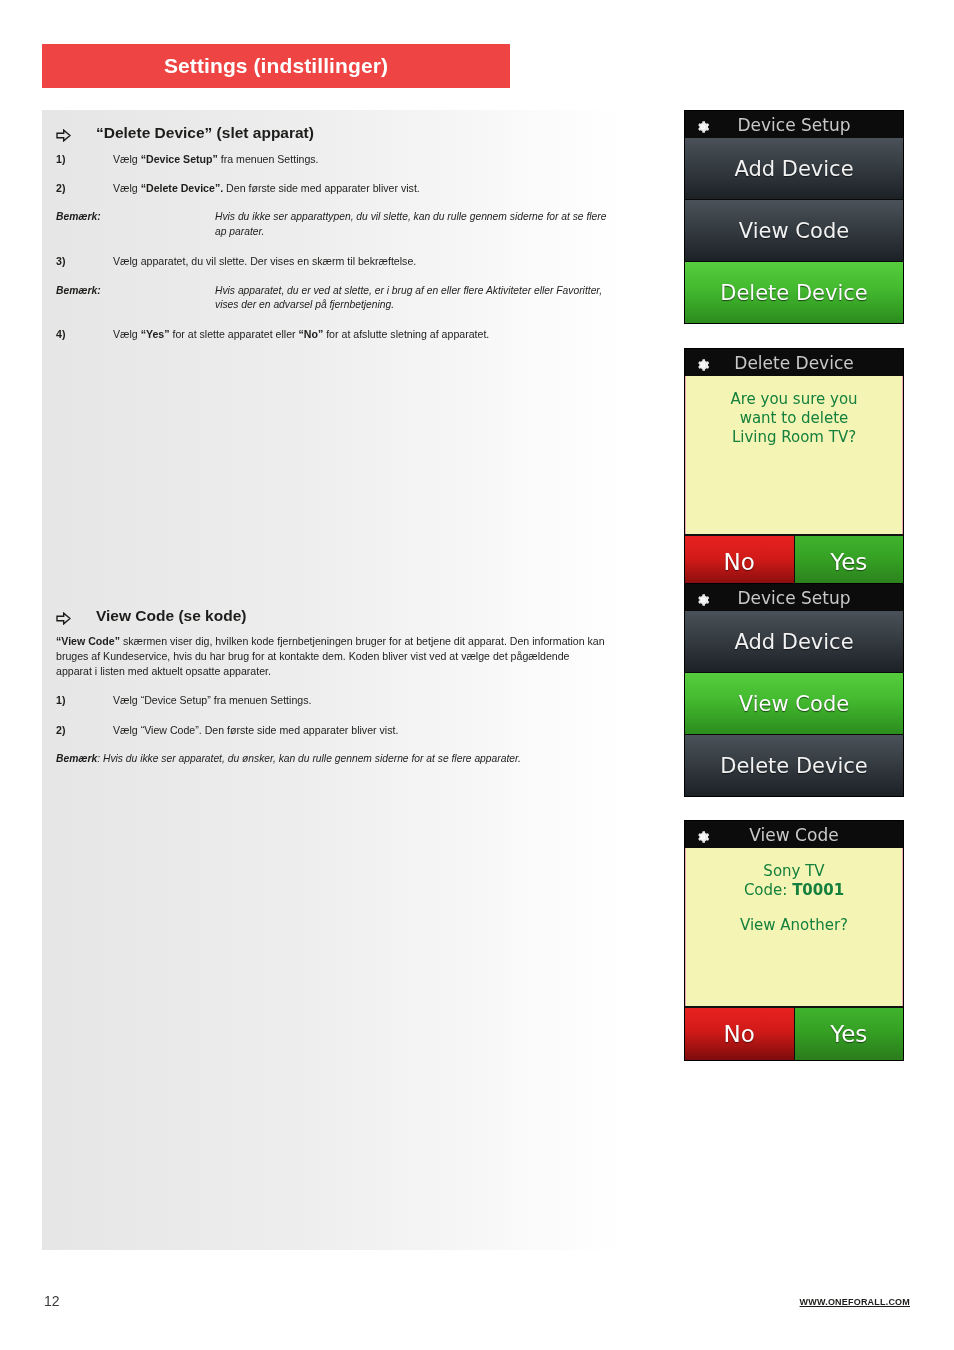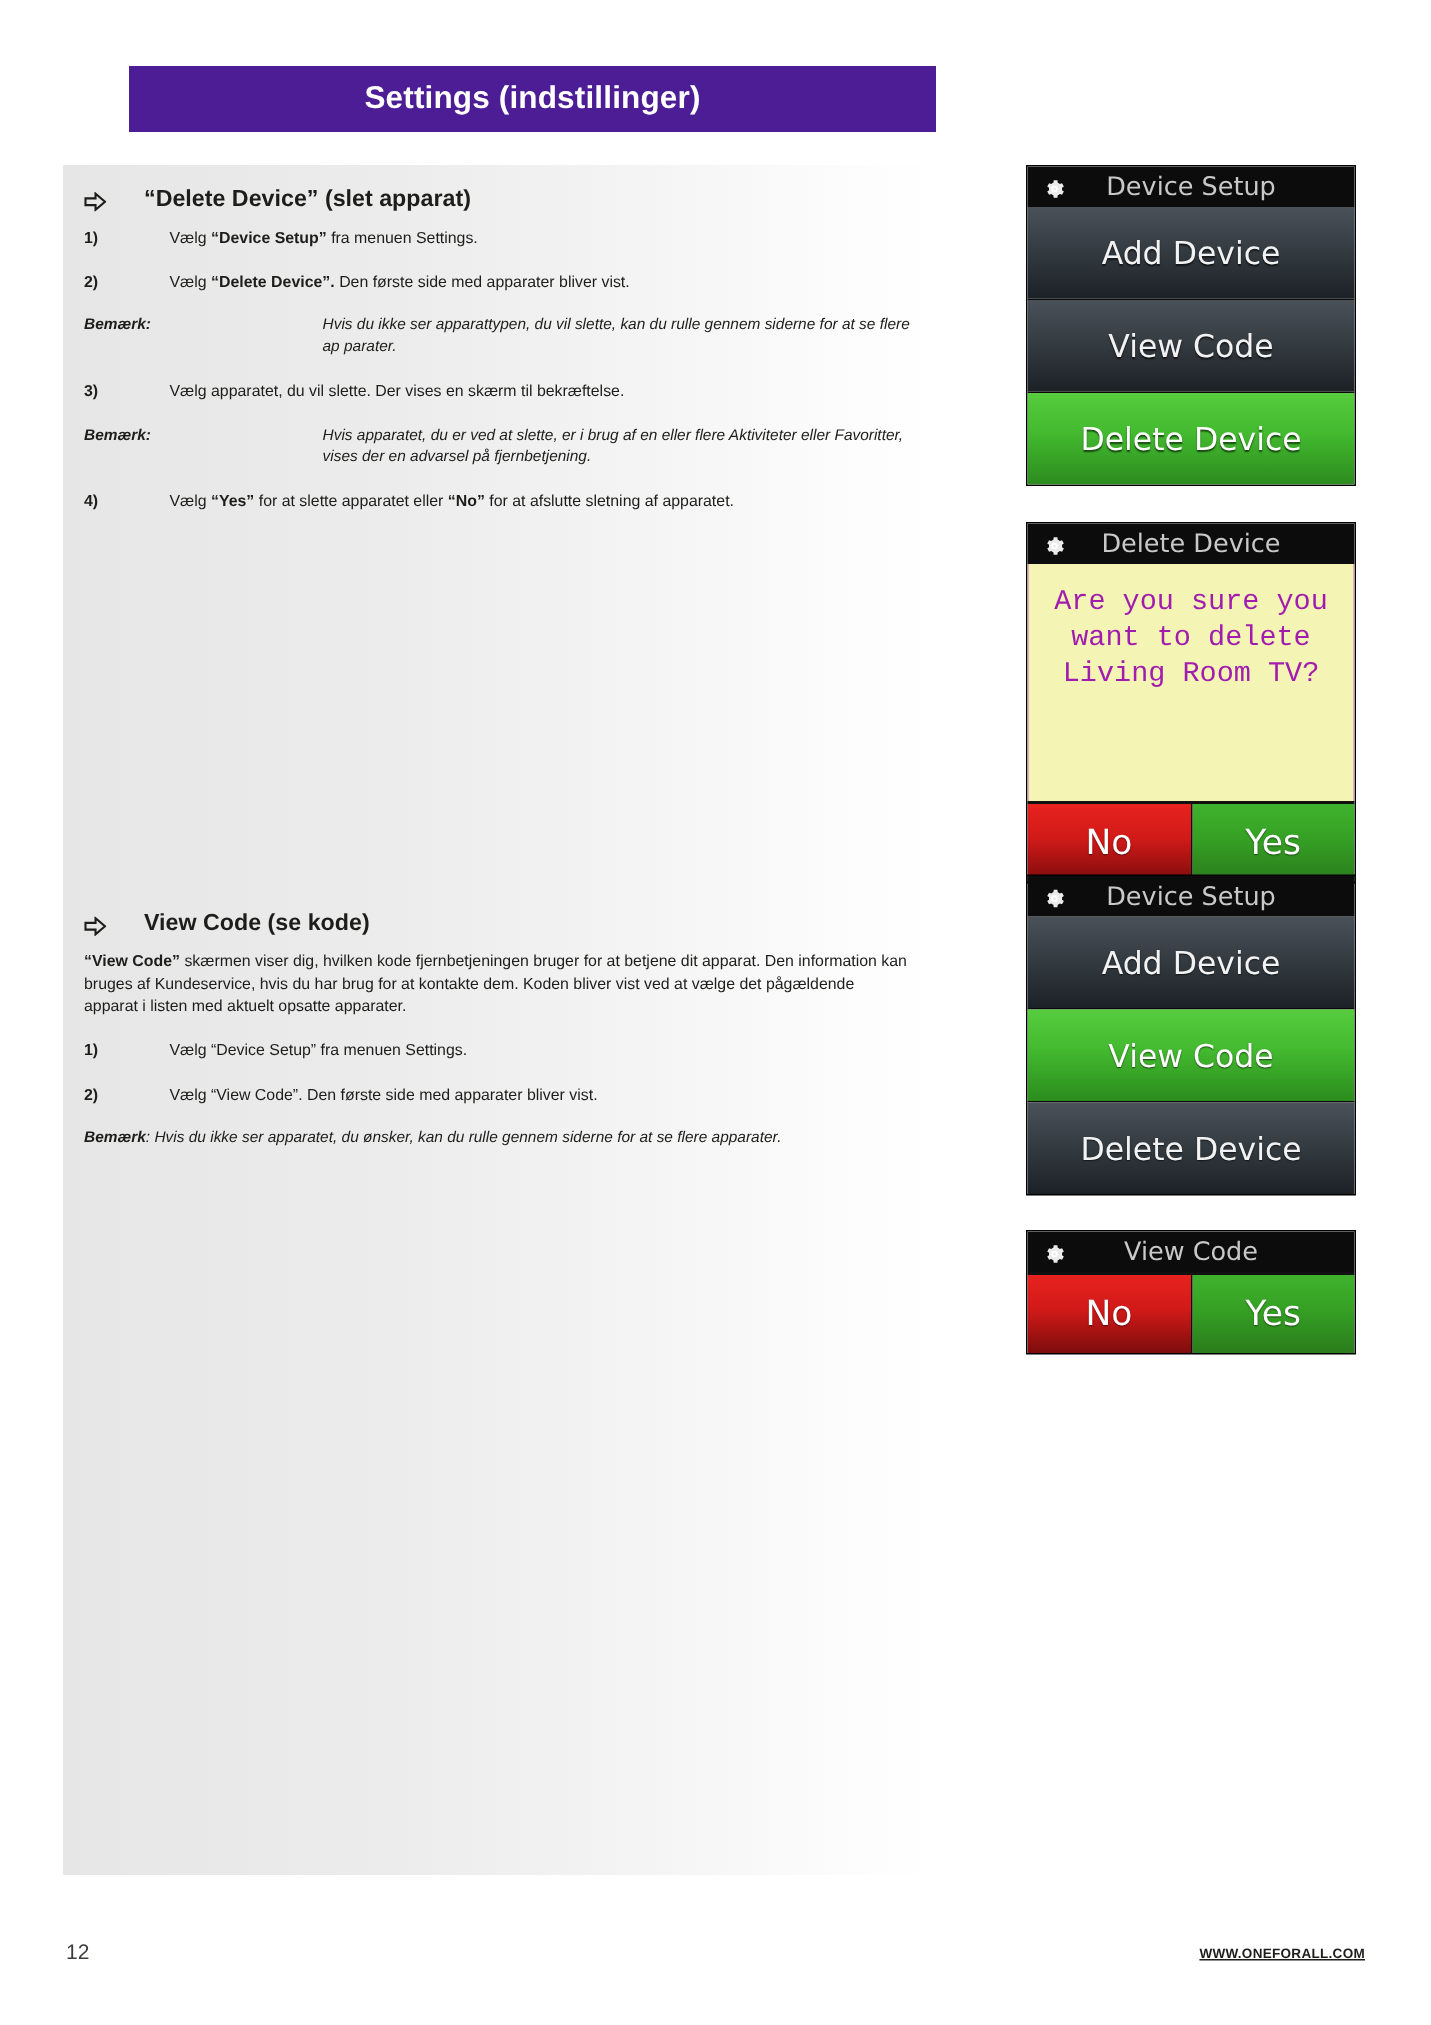--- a/index.html
+++ b/index.html
@@ -14,27 +14,26 @@
     font-family: "Liberation Sans", sans-serif;
     color: #1d1d1b;
     overflow: hidden;
   }
 
   
   #title-bar {
     position: absolute;
     left: 42px;
     top: 44px;
-    width: 538px;
+    width: 468px;
     height: 44px;
-    background: #4c1d95;
+    background: #ef4444;
     display: flex;
     align-items: center;
     justify-content: center;
-    margin-left: 44px;
   }
   #title-bar .title-text {
     color: #ffffff;
     font-size: 21px;
     font-weight: bold;
     letter-spacing: 0.1px;
   }
 
   
   #content-panel {
@@ -162,29 +161,28 @@
     text-shadow: 0 1px 1px rgba(0,0,0,0.6);
   }
   .menu-row.selected {
     background: linear-gradient(to bottom, #56cc3e 0%, #44bb30 42%, #2b8c1d 100%);
     color: #ffffff;
   }
   .menu-row:last-child { border-bottom: none; }
 
   .dialog-body {
     background: #f4f4b4;
-    color: #a21caf;
+    color: #15803d;
     text-align: center;
     padding: 14px 8px 10px 8px;
-    font-size: 19px;
+    font-size: 15px;
     line-height: 1.25;
     box-sizing: border-box;
     border-left: 1px solid #e7a9b8;
     border-right: 1px solid #e7a9b8;
-    font-family: Liberation Mono, monospace;
   }
   .dialog-body .code-strong { font-weight: bold; }
   .dialog-body .gap { height: 16px; }
 
   .yn-row {
     display: flex;
     height: 52px;
     border-top: 2px solid #111111;
   }
   .yn-btn {
@@ -347,20 +345,26 @@
       </div>
     </div>
     <div class="device-screen" style="top: 820px;">
       <div class="screen-title">
         <span class="gear"><svg viewBox="0 0 24 24" width="14" height="14">
             <path fill="#ffffff" d="M12 8.2a3.8 3.8 0 1 0 0 7.6 3.8 3.8 0 0 0 0-7.6zm0 5.6a1.8 1.8 0 1 1 0-3.6 1.8 1.8 0 0 1 0 3.6z"></path>
             <path fill="#ffffff" d="M20.6 13.4c.05-.45.08-.92.08-1.4s-.03-.95-.08-1.4l2.1-1.55-2.1-3.64-2.47.98a8.6 8.6 0 0 0-2.43-1.4L15.3 2h-4.2l-.4 2.99a8.6 8.6 0 0 0-2.43 1.4l-2.47-.98-2.1 3.64L5.8 10.6c-.05.45-.08.92-.08 1.4s.03.95.08 1.4l-2.1 1.55 2.1 3.64 2.47-.98c.73.6 1.55 1.07 2.43 1.4l.4 2.99h4.2l.4-2.99a8.6 8.6 0 0 0 2.43-1.4l2.47.98 2.1-3.64-2.1-1.55z" opacity="0.92"></path>
           </svg></span>
         <span>View Code</span>
       </div>
+      <div class="dialog-body" style="height: 158px;">
+        <div>Sony TV</div>
+        <div><span>Code: </span><span class="code-strong">T0001</span></div>
+        <div class="gap"></div>
+        <div>View Another?</div>
+      </div>
       <div class="yn-row">
         <div class="yn-btn no">
           <span>No</span>
         </div>
         <div class="yn-btn yes">
           <span>Yes</span>
         </div>
       </div>
     </div>
   </div>

